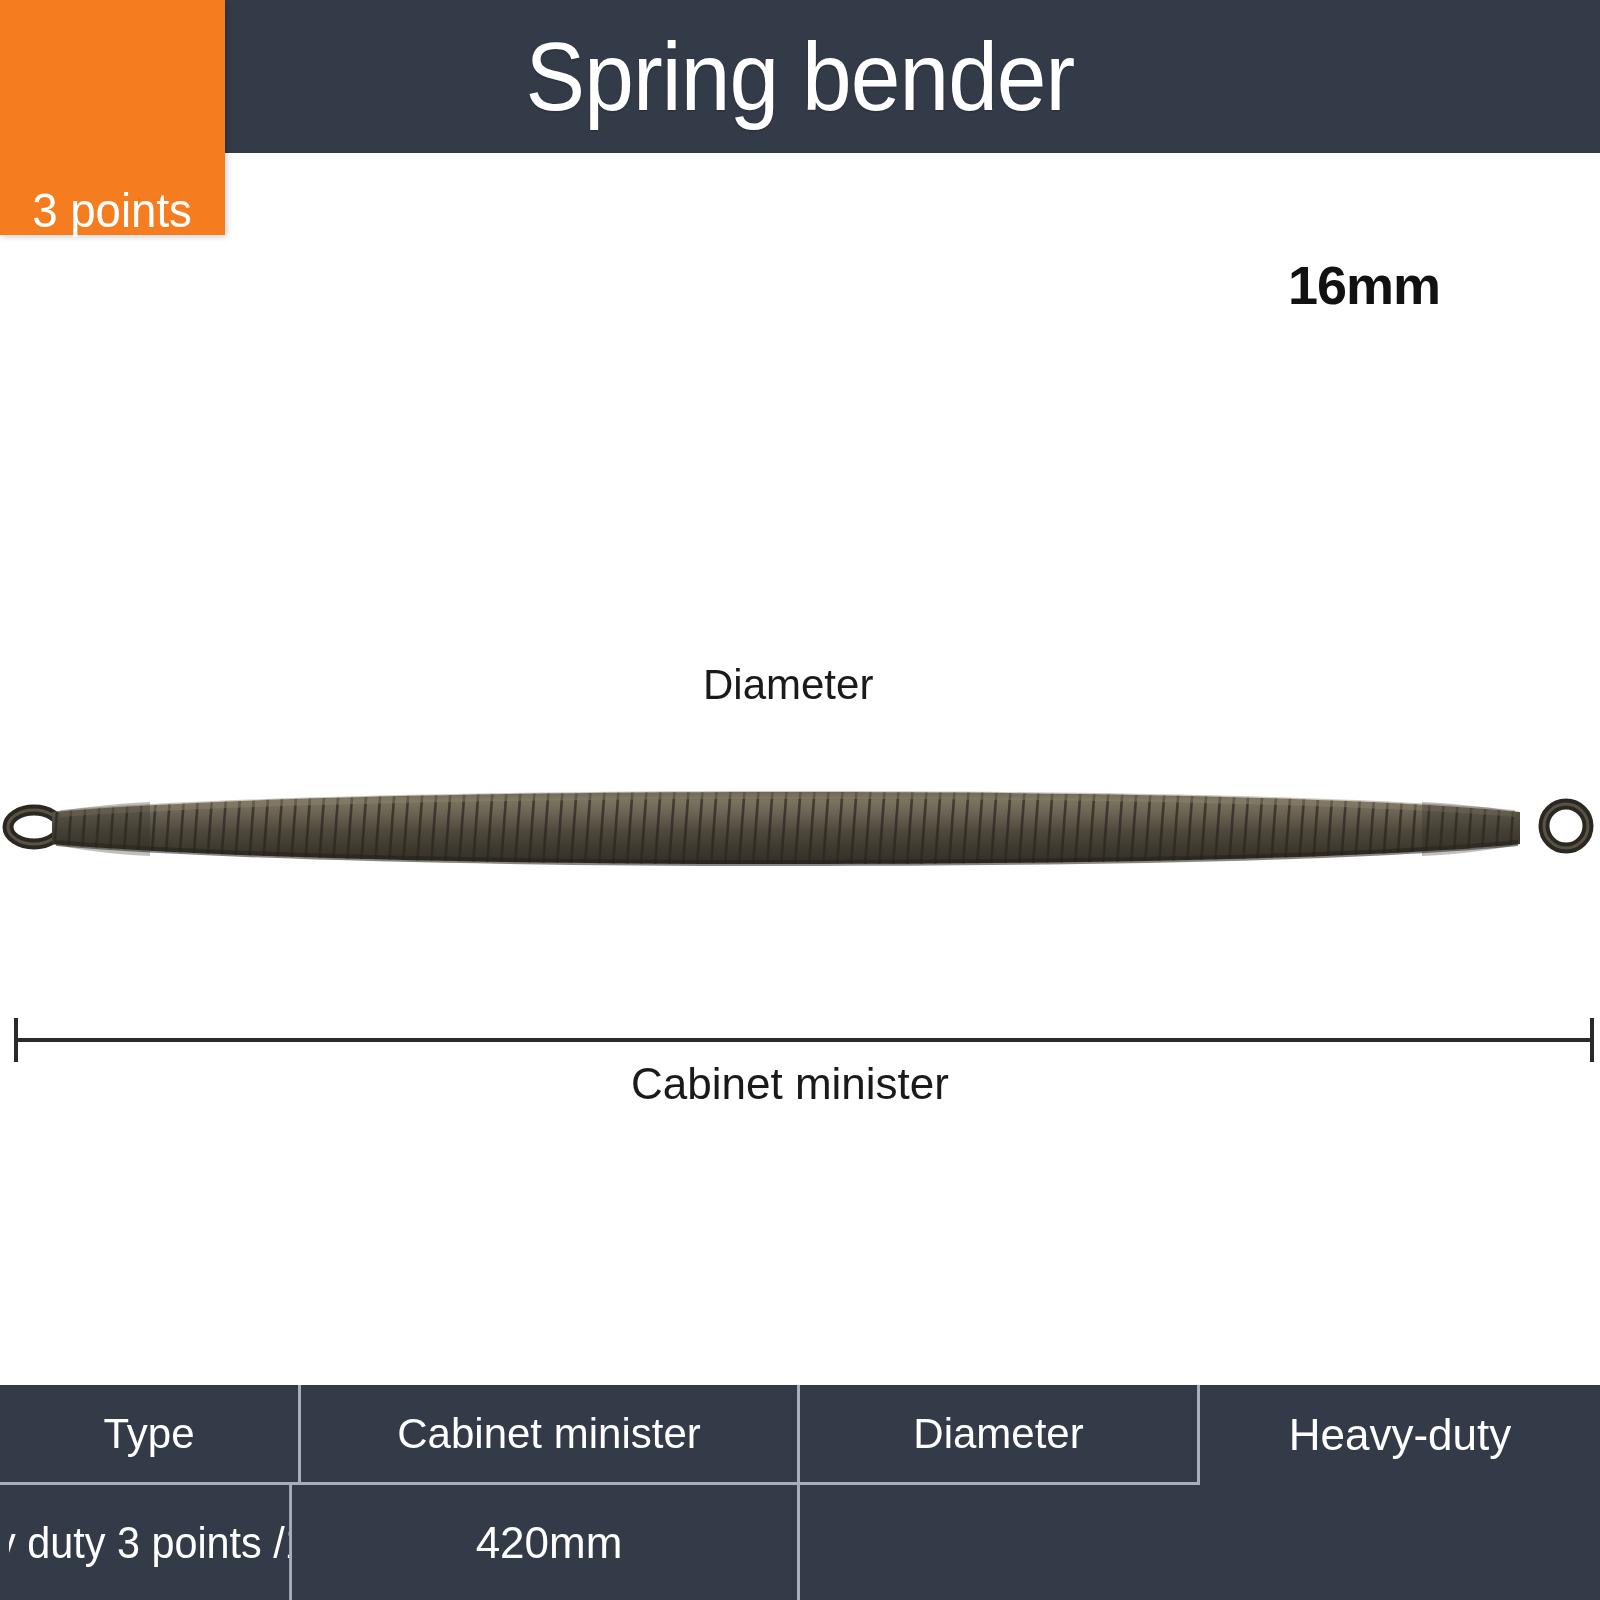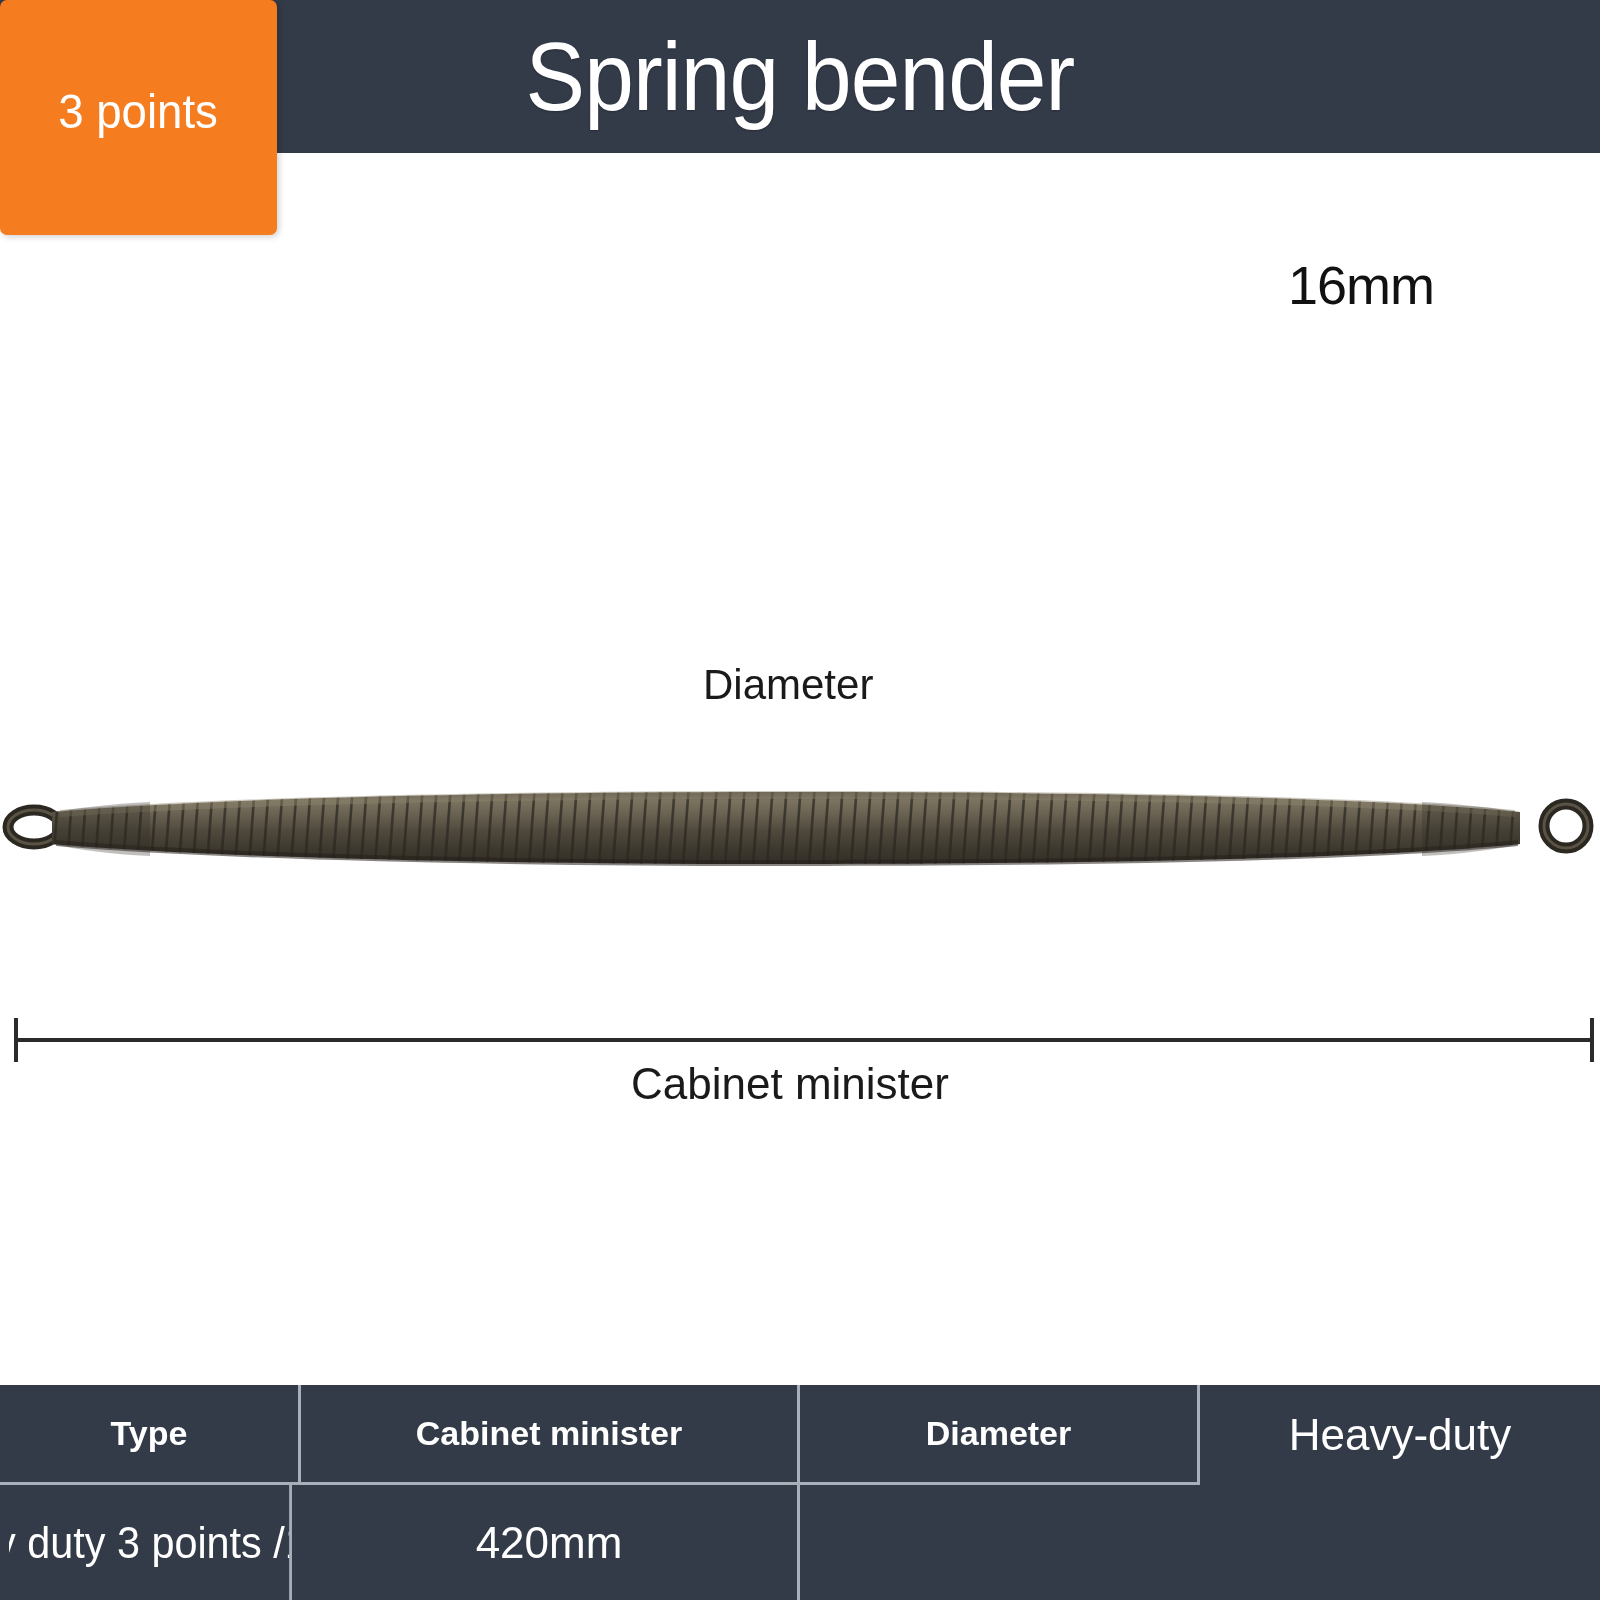--- a/index.html
+++ b/index.html
@@ -24,42 +24,42 @@
     font-size:96px;
     line-height:1;
     letter-spacing:-1px;
     font-family:"Liberation Sans Narrow","Liberation Sans",sans-serif;
     transform:scaleX(0.93);
     transform-origin:center center;
     white-space:nowrap;
     text-shadow:0 1px 2px rgba(0,0,0,.25);
   }
   .badge{
-    position:absolute;left:0;top:0;width:277px;height:235px;
+    position:absolute;left:0;top:0;width:225px;height:235px;
     background:#f57d20;
-    display:flex;align-items:flex-start;justify-content:center;
+    display:flex;align-items:flex-end;justify-content:center;
     box-shadow:2px 2px 6px rgba(0,0,0,.18);
-    border-radius:7px;
   }
   .badge-label{
     color:#ffffff;
     font-size:48px;
     line-height:1;
     margin-top:88px;
     font-family:"Liberation Sans Narrow","Liberation Sans",sans-serif;
     transform:scaleX(0.95);
     white-space:nowrap;
   }
 
   
   .spec-size{
     position:absolute;left:1288px;top:258px;
     font-size:54px;color:#111111;line-height:1;
     letter-spacing:-1px;
     white-space:nowrap;
+    font-weight:bold;
   }
 
   
   .diameter-label{
     position:absolute;left:703px;top:664px;
     font-size:42px;color:#1a1a1a;line-height:1;
     white-space:nowrap;
   }
   .diameter-marker{
     position:absolute;left:780px;top:796px;width:11px;height:56px;
@@ -115,21 +115,21 @@
     border-bottom:3px solid #a9aebb;
     text-align:center;
     padding:0 6px;
     font-family:"Liberation Sans Narrow","Liberation Sans",sans-serif;
     transform-origin:center center;
     white-space:nowrap;
     overflow:hidden;
   }
   .spec-cell:nth-child(4n){border-right:none;}
   .spec-row2{border-bottom:none;}
-  .th{font-size:34px;font-weight:bold;}
+  .th{font-size:42px;}
   .td{font-size:44px;}
   .shrink{transform:scaleX(0.94);}
 </style>
 </head>
 <body>
 
 <div class="stage">
 
   <div class="header-bar"></div>
   <div class="header-title">Spring bender</div>

